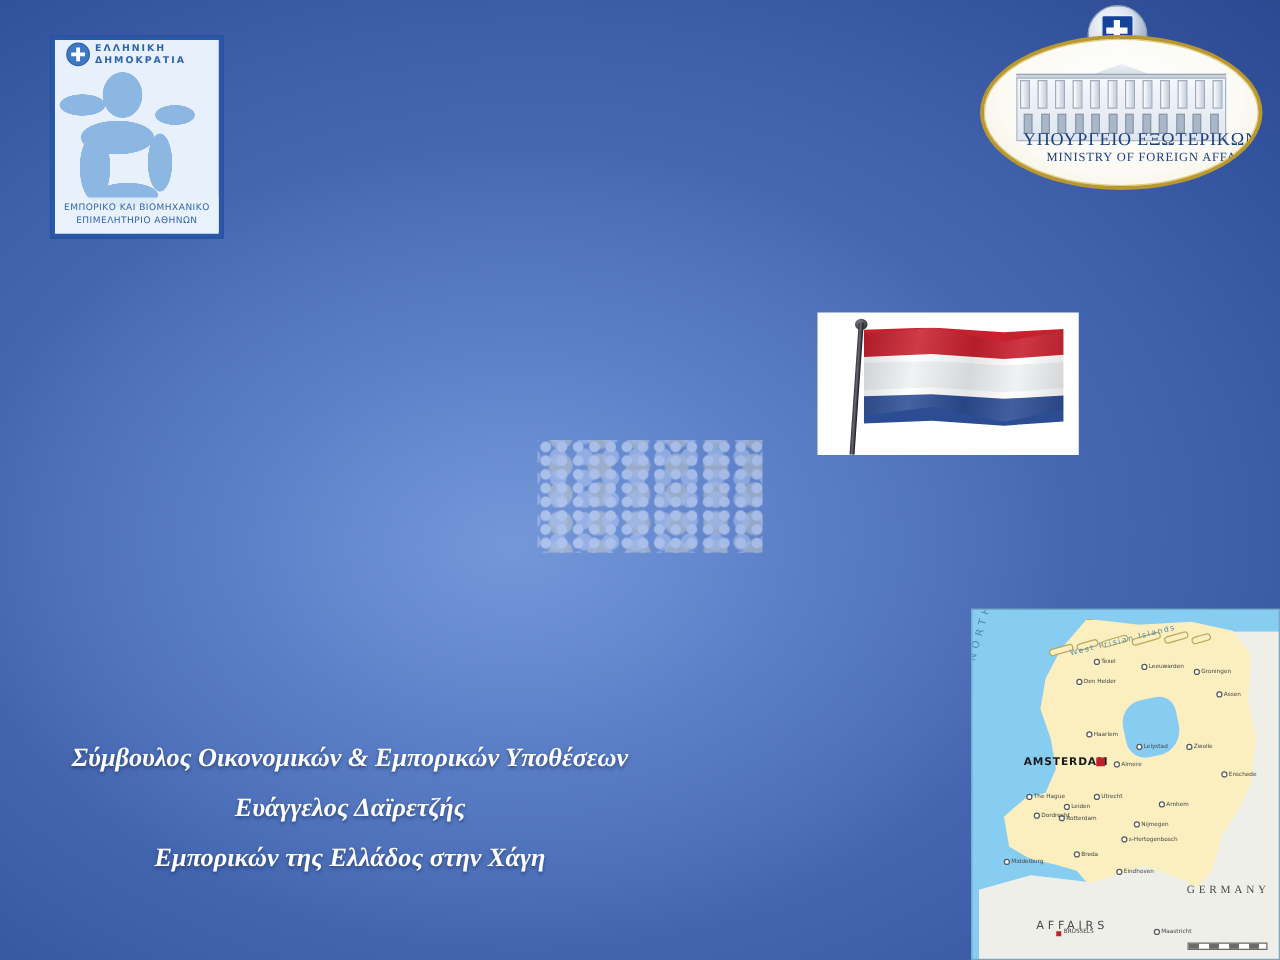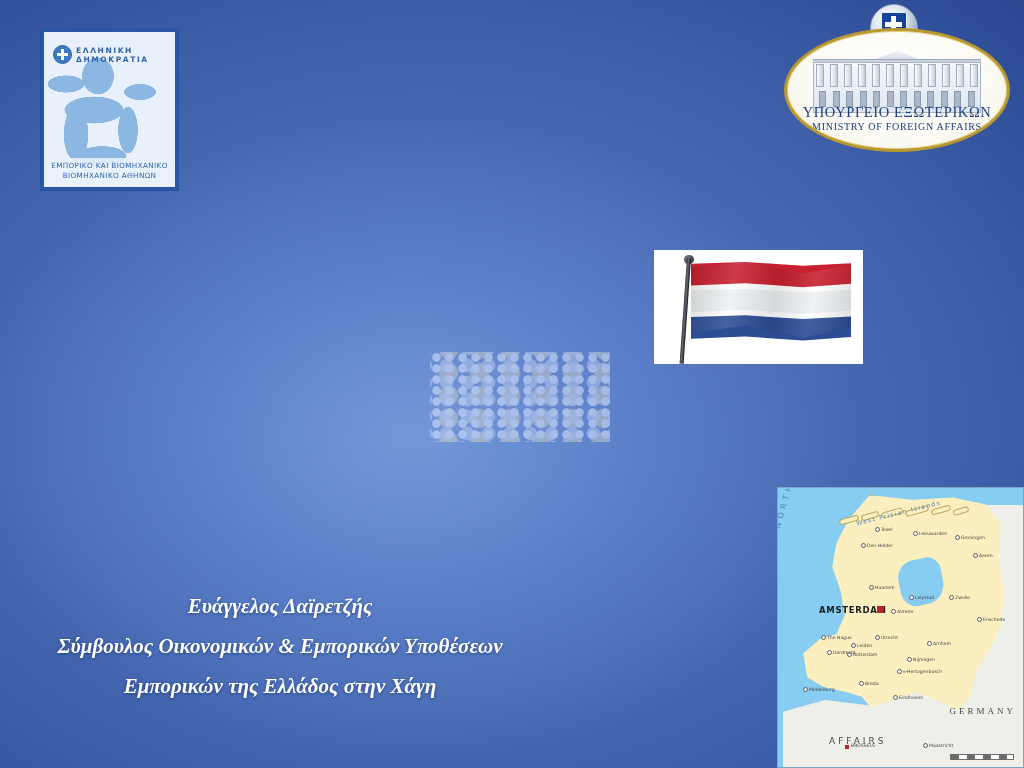--- a/index.html
+++ b/index.html
@@ -52,21 +52,21 @@
       radial-gradient(ellipse 26px 30px at 62px 38px, #8cb7e2 60%, rgba(140,183,226,0) 62%),
       radial-gradient(ellipse 48px 22px at 58px 72px, #8cb7e2 60%, rgba(140,183,226,0) 62%),
       radial-gradient(ellipse 20px 44px at 40px 96px, #8cb7e2 60%, rgba(140,183,226,0) 62%),
       radial-gradient(ellipse 16px 38px at 92px 92px, #8cb7e2 60%, rgba(140,183,226,0) 62%),
       radial-gradient(ellipse 40px 16px at 66px 118px, #8cb7e2 60%, rgba(140,183,226,0) 62%),
       radial-gradient(ellipse 30px 14px at 30px 46px, #8cb7e2 60%, rgba(140,183,226,0) 62%),
       radial-gradient(ellipse 26px 13px at 104px 54px, #8cb7e2 60%, rgba(140,183,226,0) 62%);
   }
   #ebea .topline{
     position:absolute;left:9px;top:2px;right:2px;height:30px;
-    display:flex;align-items:flex-end;gap:4px;
+    display:flex;align-items:flex-start;gap:4px;
   }
   #ebea .seal{
     width:17px;height:17px;border-radius:50%;background:#3f79c4;
     border:1.5px solid #2f63ab;position:relative;flex:none;
   }
   #ebea .seal::before,#ebea .seal::after{
     content:"";position:absolute;background:#fff;
   }
   #ebea .seal::before{left:7px;top:3px;width:3px;height:11px;}
   #ebea .seal::after{left:3px;top:7px;width:11px;height:3px;}
@@ -124,21 +124,21 @@
   #mfa .bld .cols{
     position:absolute;left:3px;top:13px;width:162px;height:23px;
     display:flex;justify-content:space-between;
   }
   #mfa .bld .cols i{display:block;width:8px;height:100%;background:linear-gradient(90deg,#fdfefe,#c3cddb);border:1px solid #9fadbf;box-sizing:border-box;}
   #mfa .bld .wins{
     position:absolute;left:6px;top:40px;width:156px;height:16px;
     display:flex;justify-content:space-between;
   }
   #mfa .bld .wins i{display:block;width:7px;height:100%;background:#aab7c8;border:1px solid #8c9aac;box-sizing:border-box;}
-  #mfa .txt{position:absolute;left:0;right:0;bottom:16px;text-align:center;}
+  #mfa .txt{position:absolute;left:0;right:0;bottom:16px;text-align:right;}
   #mfa .gr{
     font-family:"Liberation Serif",serif;color:#1c3f7e;
     font-size:14.5px;letter-spacing:.6px;line-height:16px;white-space:nowrap;
   }
   #mfa .en{
     font-family:"Liberation Serif",serif;color:#1c3f7e;
     font-size:10px;letter-spacing:.7px;line-height:13px;
     font-variant:small-caps;white-space:nowrap;
   }
 
@@ -251,21 +251,21 @@
       <div class="hermes"></div>
       <div class="topline">
         <div class="seal"></div>
         <div class="toptxt">
           <div>ΕΛΛΗΝΙΚΗ</div>
           <div>ΔΗΜΟΚΡΑΤΙΑ</div>
         </div>
       </div>
       <div class="bottom">
         <div>ΕΜΠΟΡΙΚΟ ΚΑΙ ΒΙΟΜΗΧΑΝΙΚΟ</div>
-        <div>ΒΙΟΜΗΧΑΝΙΚΟ ΑΘΗΝΩΝ</div>
+        <div>ΕΠΙΜΕΛΗΤΗΡΙΟ ΑΘΗΝΩΝ</div>
       </div>
     </div>
   </div>
 
   <div id="mfa">
     <div class="crest">
       <div class="shield"></div>
     </div>
     <div class="oval">
       <div class="bld">
@@ -366,18 +366,18 @@
     <div class="city" style="left:92px;top:98px;"><b></b><span>Haarlem</span></div>
 
     <div class="bdot" style="left:68px;top:258px;"></div>
     <div class="city" style="left:74px;top:256px;"><span>BRUSSELS</span></div>
 
     <div class="scale"></div>
     <div class="frame"></div>
   </div>
 
   <div id="subtitle">
+    <span class="l">Σύμβουλος Οικονομικών &amp; Εμπορικών Υποθέσεων</span>
     <span class="l">Ευάγγελος Δαϊρετζής</span>
-    <span class="l">Σύμβουλος Οικονομικών &amp; Εμπορικών Υποθέσεων</span>
     <span class="l">Εμπορικών της Ελλάδος στην Χάγη</span>
   </div>
 
 </div>
 
 </body></html>

